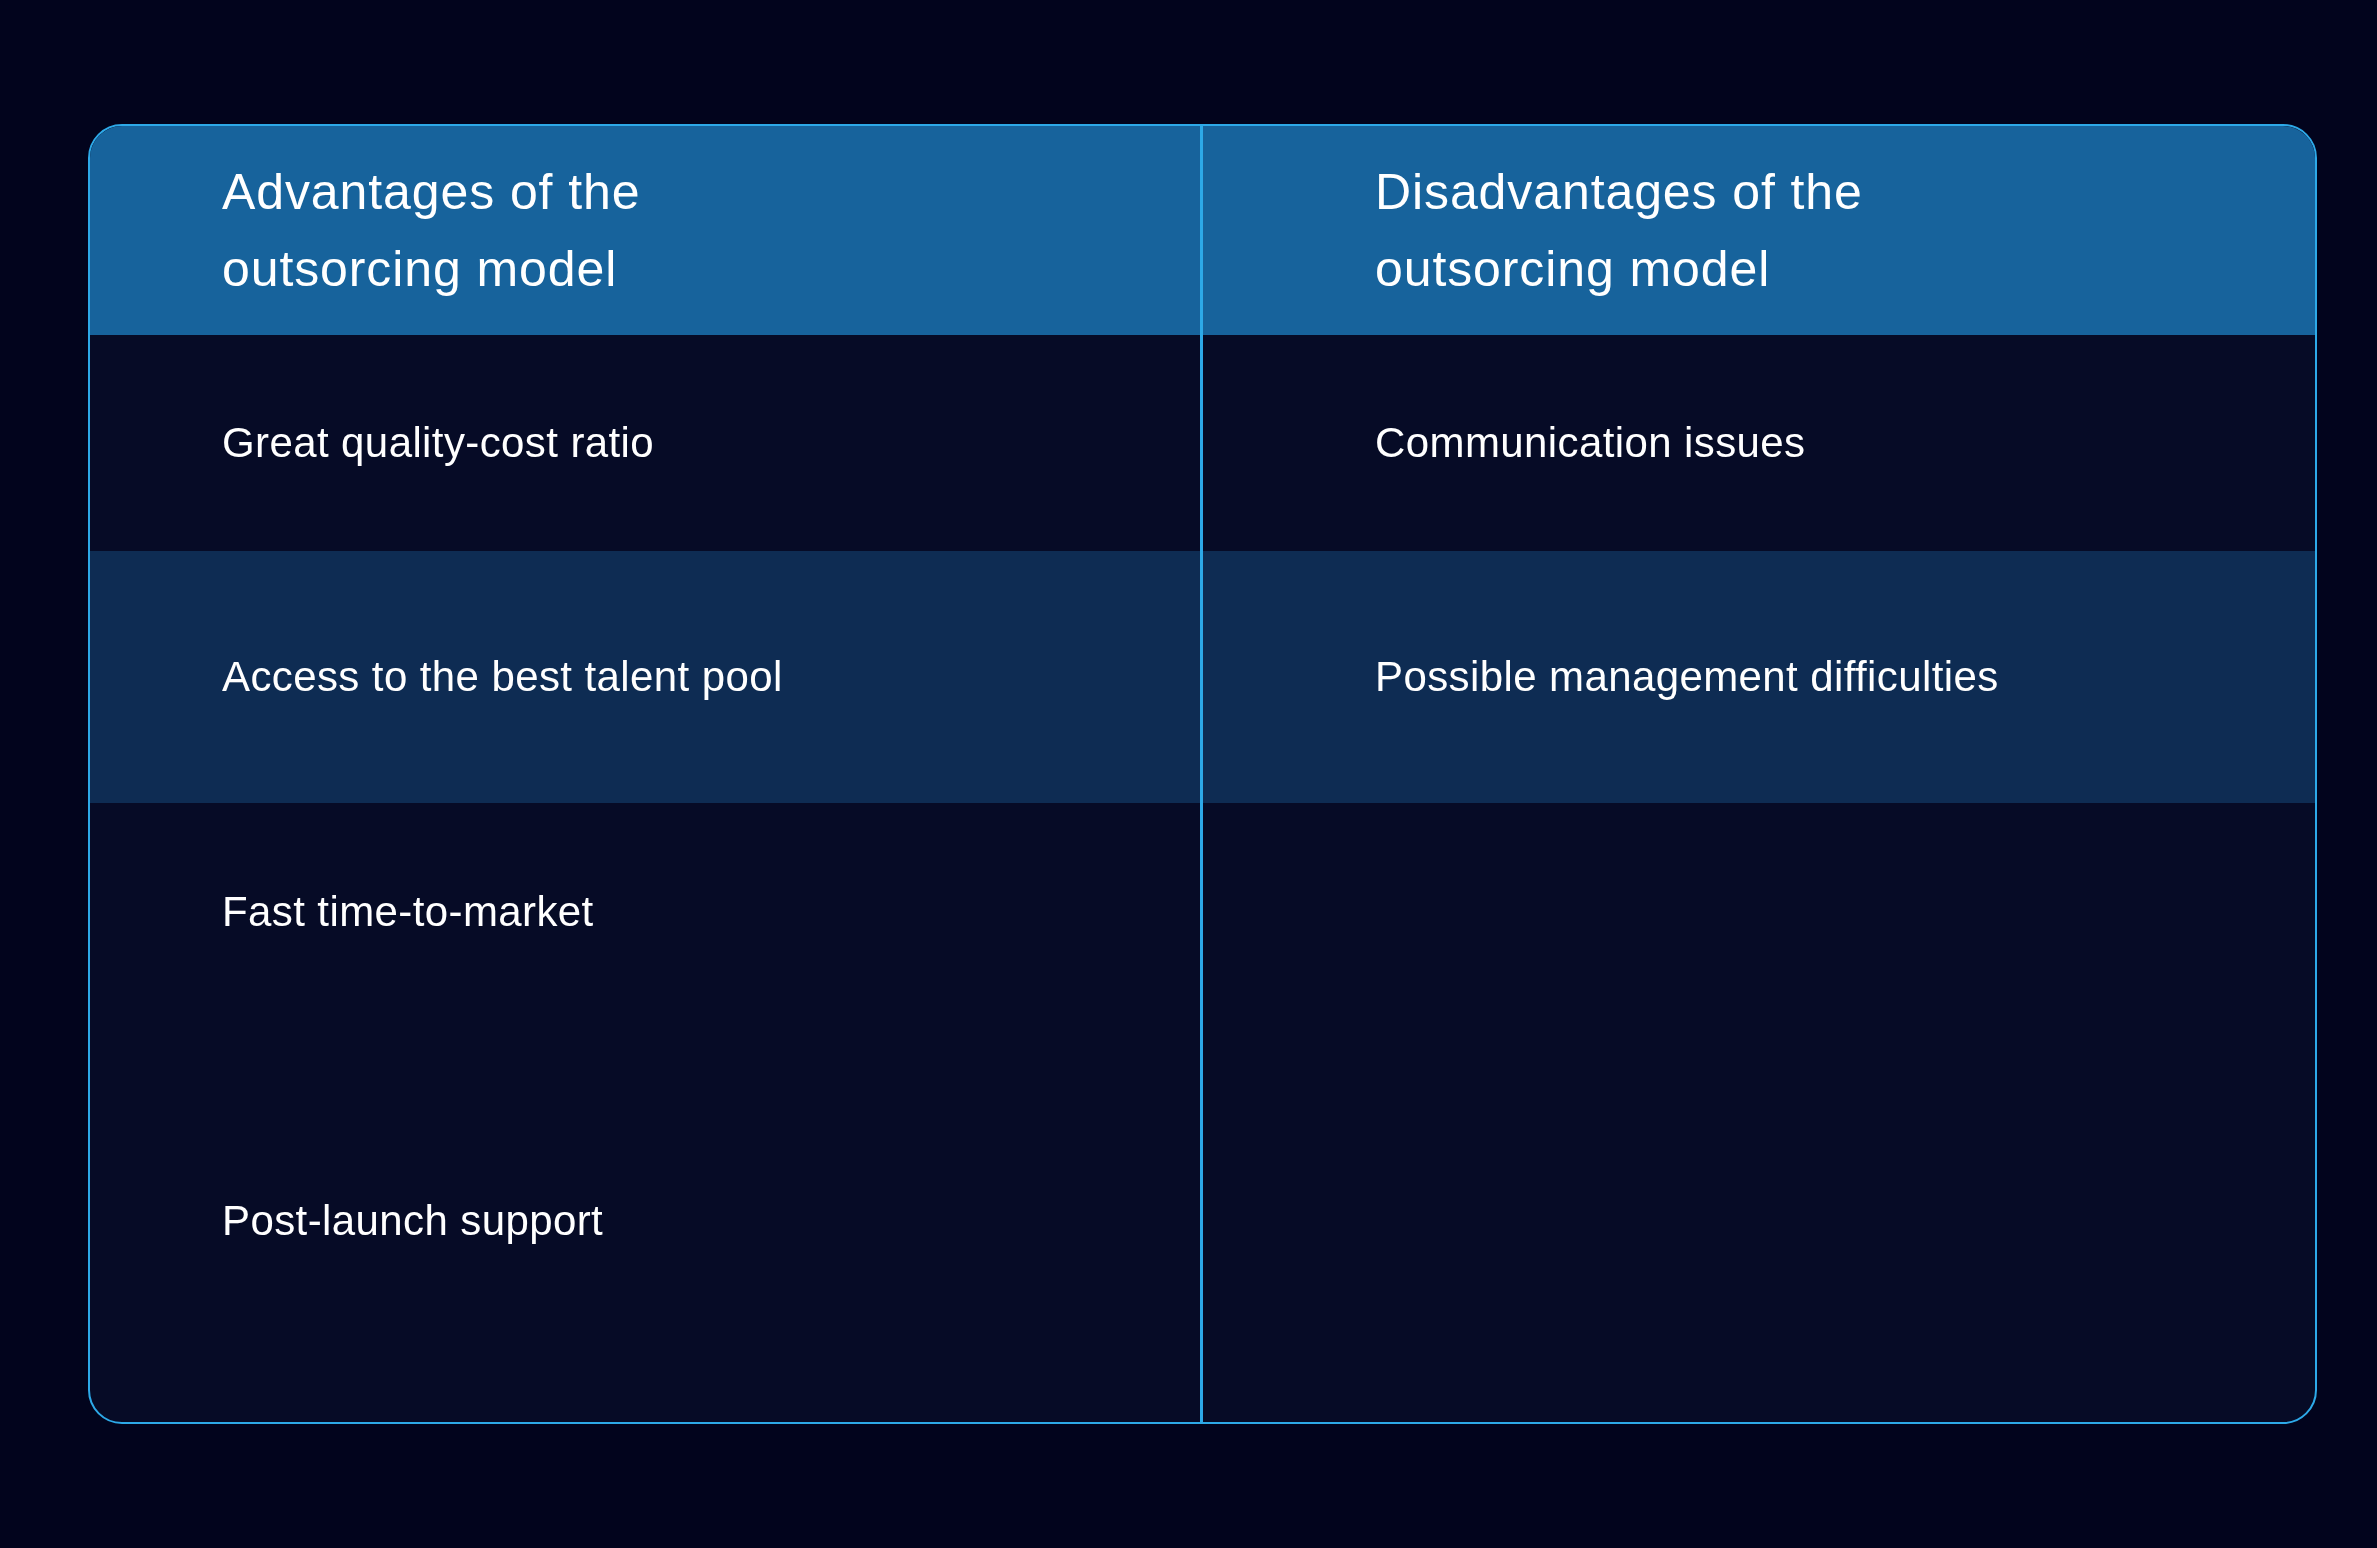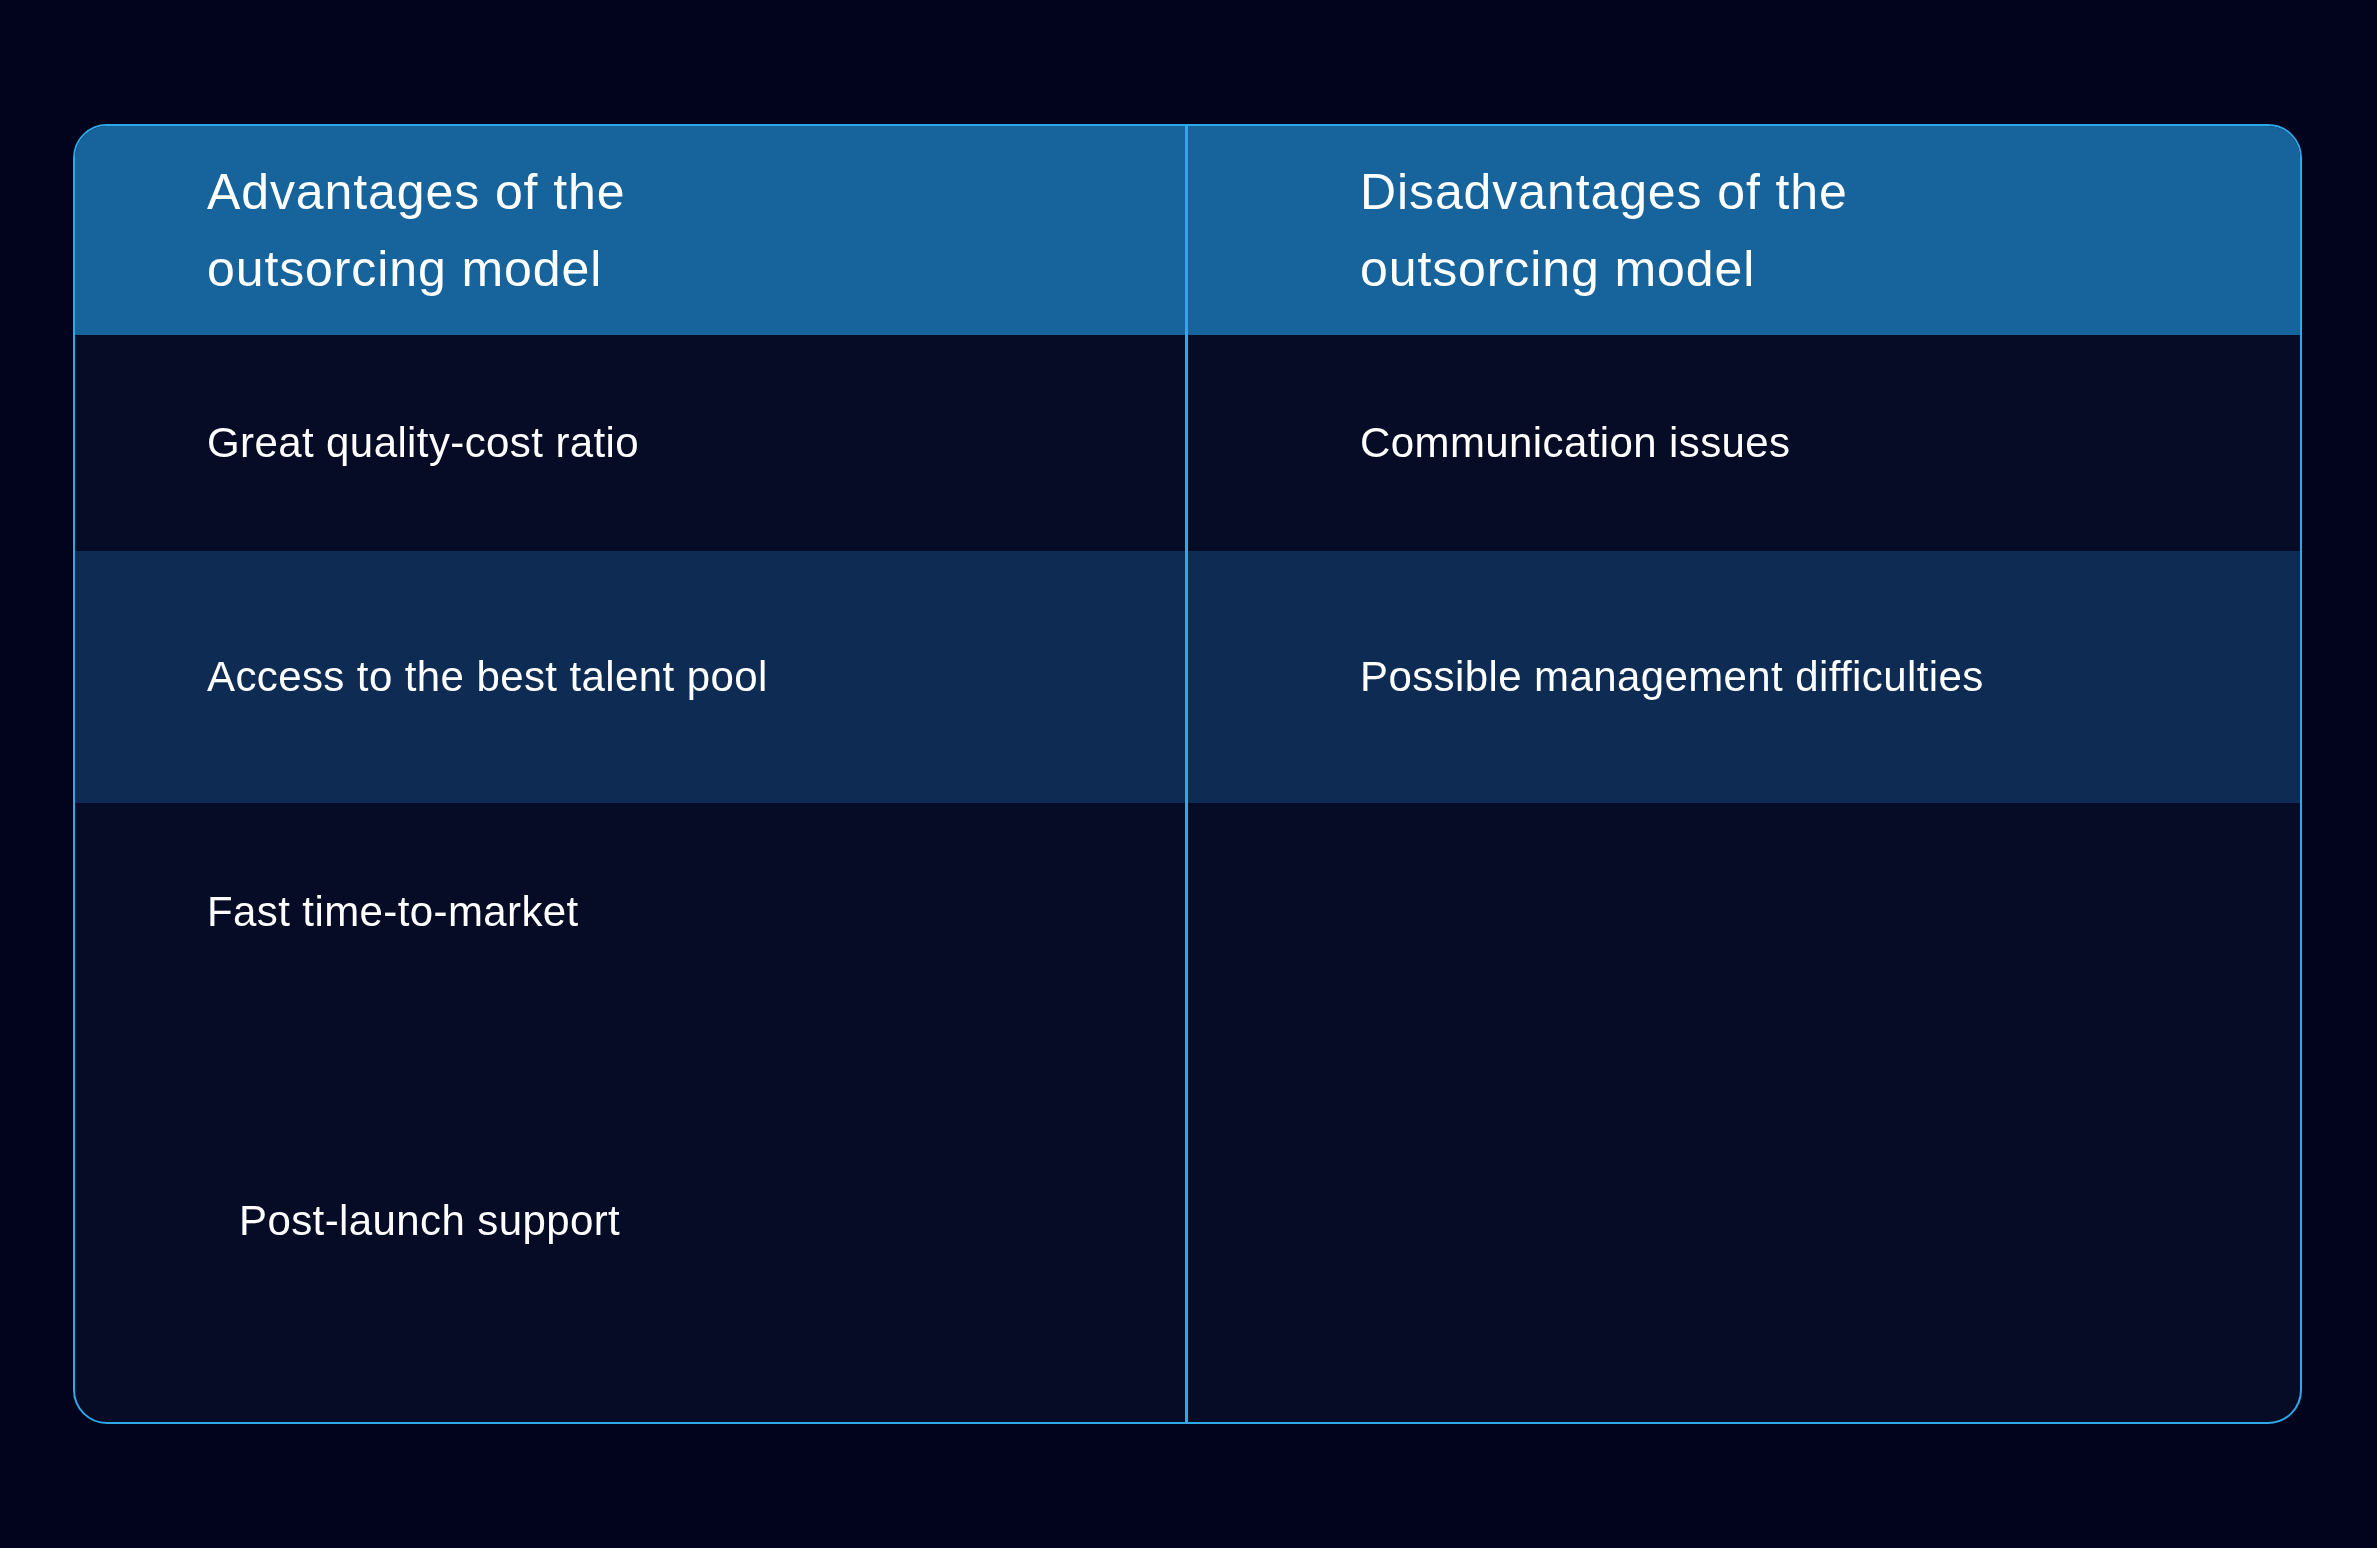--- a/index.html
+++ b/index.html
@@ -10,21 +10,21 @@
     width: 2377px;
     height: 1549px;
     position: relative;
     overflow: hidden;
     background: var(--page-bg, #02041d);
     font-family: "Liberation Sans", sans-serif;
     color: var(--text-color, #ffffff);
   }
   .table {
     position: absolute;
-    left: 73px;
+    left: 88px;
     top: 124px;
     width: 2229px;
     height: 1300px;
     box-sizing: border-box;
     border: 2.7px solid var(--table-border, #2da9e8);
     border-radius: 34px;
     overflow: hidden;
     background: var(--row-dark-bg, #060b26);
     display: flex;
     flex-direction: column;
@@ -45,21 +45,21 @@
     z-index: 1;
   }
   .row.header {
     height: 209px;
     background: var(--header-bg, #17639c);
   }
   .row.r1 { height: 216px; }
   .row.r2 { height: 252px; }
   .row.r3 { height: 217px; gap: 19px; }
   .row.r4 { height: 212px; border-radius: 0 0 39px 39px; }
-  .row.r5 { flex: 1; padding-left: 32px; }
+  .row.r5 { flex: 1; }
   .row.dark  { background: transparent; }
   .row.light { background: var(--row-light-bg, #0e2c53); }
   .cell {
     display: flex;
     align-items: center;
     box-sizing: border-box;
     height: 100%;
   }
   .cell.left {
     width: 1110px;

